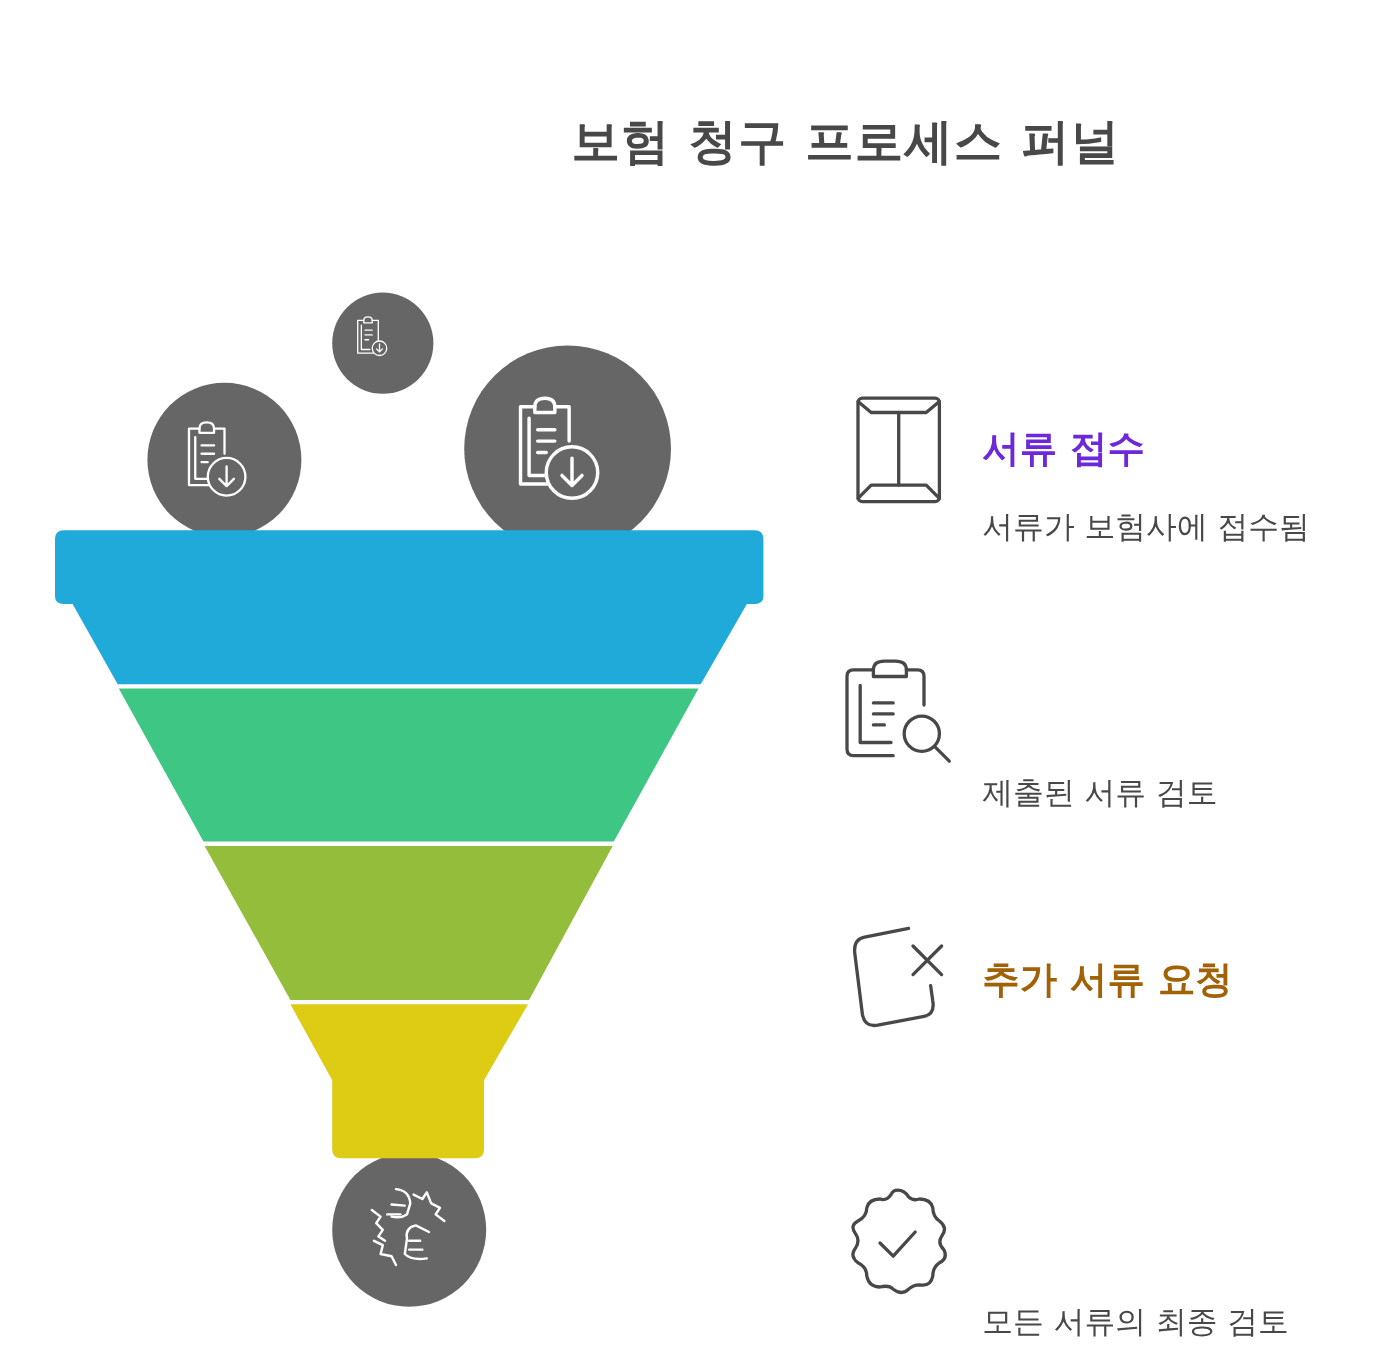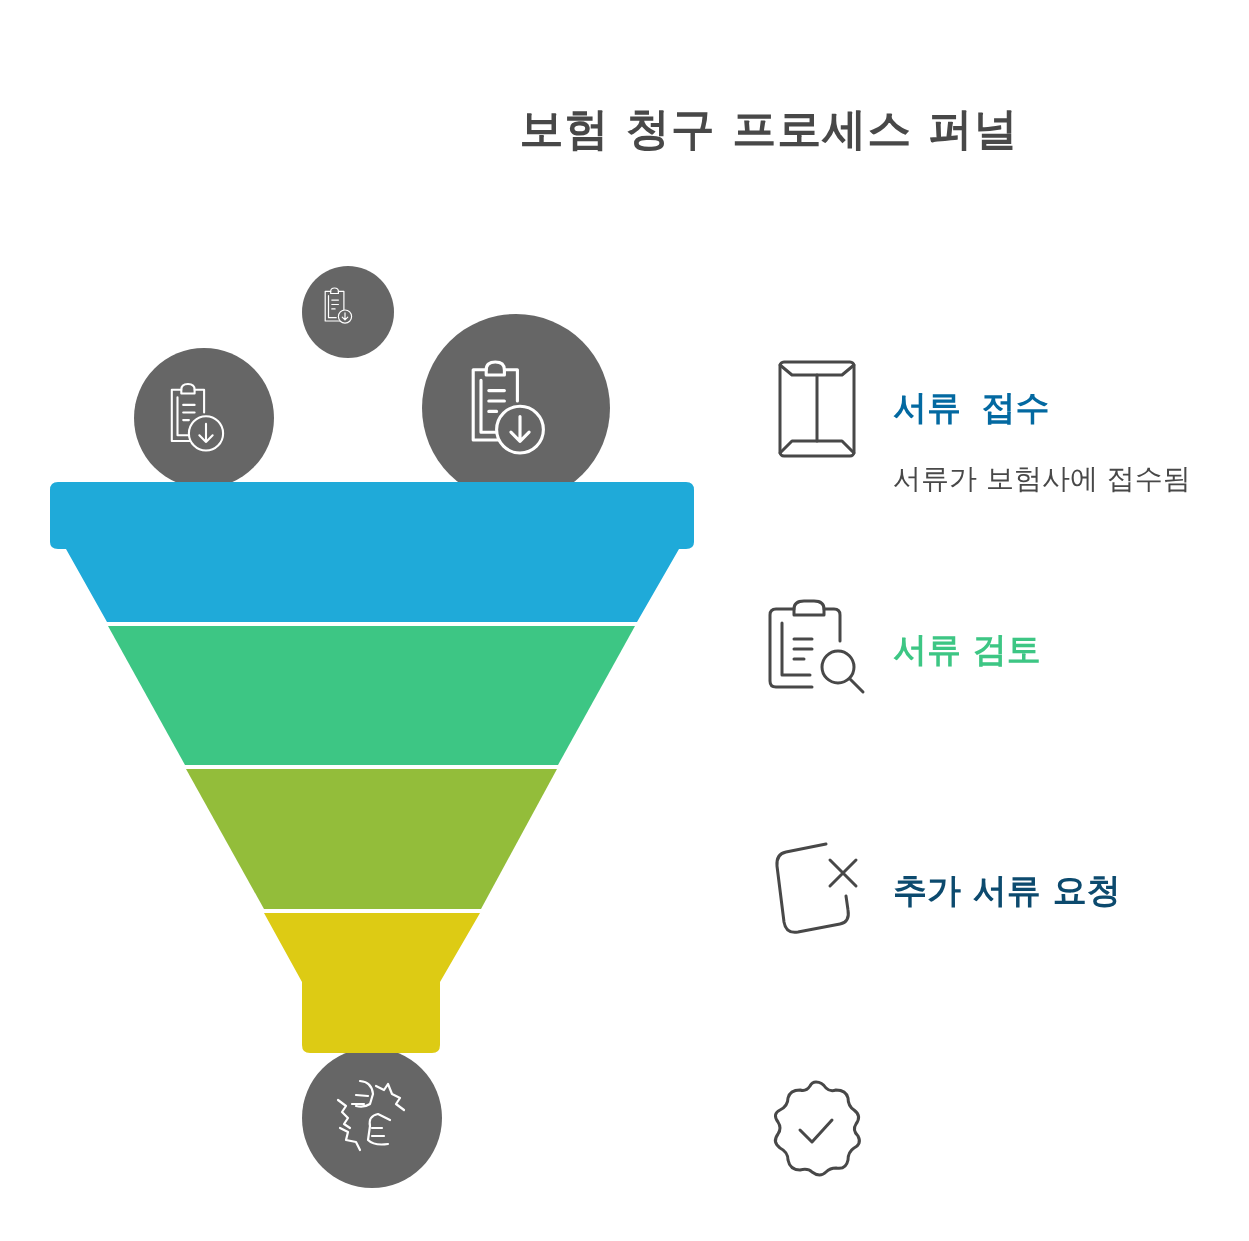--- a/index.html
+++ b/index.html
@@ -78,49 +78,50 @@
 
 <div class="step" style="top:355px;">
   <svg class="icon" viewBox="0 0 110 110">
     <g fill="none" stroke="#484848" stroke-width="3" stroke-linecap="round" stroke-linejoin="round">
       <rect x="20" y="7" width="74" height="94" rx="4"></rect>
       <path d="M20 10 L32 20 H82 L94 10"></path>
       <path d="M20 98 L32 86 H82 L94 98"></path>
       <path d="M57 20 V86"></path>
     </g>
   </svg>
-  <div class="heading" style="top:30px; color:#0369a1;font-family:Liberation Mono, monospace;">서류 접수</div>
+  <div class="heading" style="top:30px; color:#6d28d9;">서류 접수</div>
   <div class="desc" style="top:105px;">서류가 보험사에 접수됨</div>
 </div>
 
 <div class="step" style="top:597px;">
   <svg class="icon" viewBox="0 0 110 110">
     <g fill="none" stroke="#484848" stroke-width="3" stroke-linecap="round" stroke-linejoin="round">
       <path d="M34 12 H16 Q10 12 10 18 V84 Q10 90 16 90 H52"></path>
       <path d="M64 12 H74 Q80 12 80 18 V44"></path>
       <path d="M34 12 Q34 4 44 4 H54 Q64 4 64 12 V18 H34 Z"></path>
       <path d="M22 26 V78 H50"></path>
       <path d="M34 42 H52 M34 52 H52 M34 62 H44"></path>
       <circle cx="78" cy="70" r="16"></circle>
       <path d="M90 82 L103 95"></path>
     </g>
   </svg>
-  <div class="heading" style="top:30px; color:#3DC684;">서류 검토</div>
+  <div class="desc" style="top:105px;">제출된 서류 검토</div>
 </div>
 
 <div class="step" style="top:838px;">
   <svg class="icon" viewBox="0 0 110 110">
     <g fill="none" stroke="#484848" stroke-width="3" stroke-linecap="round" stroke-linejoin="round">
       <path d="M66 6 L26 14 Q16 16 17 28 L24 84 Q26 96 38 94 L80 86 Q90 84 88 72 L86 58"></path>
       <path d="M70 22 L96 48 M96 22 L70 48"></path>
     </g>
   </svg>
-  <div class="heading" style="top:30px; color:#0c4a6e;">추가 서류 요청</div>
+  <div class="heading" style="top:30px; color:#a16207;">추가 서류 요청</div>
 </div>
 
 <div class="step" style="top:1078px;">
   <svg class="icon" viewBox="0 0 110 110">
     <g fill="none" stroke="#484848" stroke-width="3" stroke-linecap="round" stroke-linejoin="round">
       <path d="M56 4 Q62 4 66 10 Q70 14 76 12 Q86 12 88 20 Q88 28 94 32 Q102 38 96 46 Q92 52 98 58 Q102 66 94 70 Q88 74 88 82 Q86 92 76 90 Q70 90 66 94 Q60 100 52 94 Q48 90 40 92 Q30 92 28 82 Q28 74 20 70 Q12 64 18 56 Q22 50 18 44 Q12 36 20 32 Q28 28 28 20 Q30 12 40 12 Q46 14 50 8 Q52 4 56 4 Z"></path>
       <path d="M40 52 L52 64 L72 42"></path>
     </g>
   </svg>
+  <div class="desc" style="top:105px;">모든 서류의 최종 검토</div>
 </div>
 
 </body></html>

